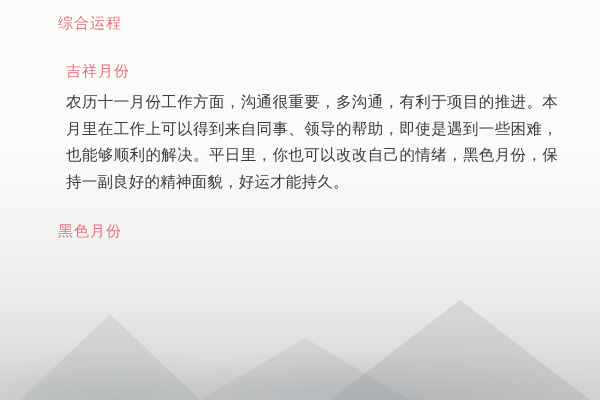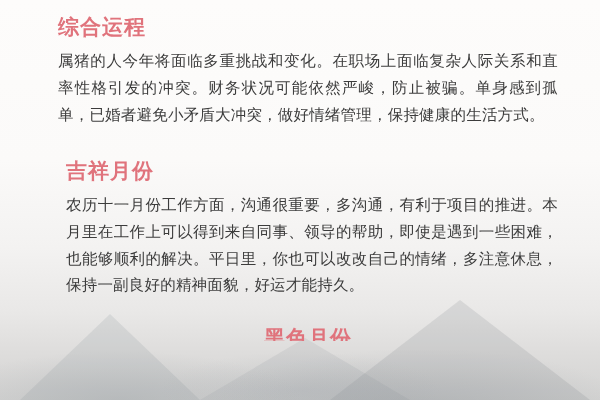--- a/index.html
+++ b/index.html
@@ -67,22 +67,22 @@
   .content {
     position: relative;
     padding: 14px 42px 0 58px;
     box-sizing: border-box;
   }
   .section {
     margin-bottom: 14px;
   }
   .section-title {
     color: #e0737c;
-    font-size: 21px;
-    font-weight: bold;
+    font-size: 15px;
+    font-weight: normal;
     letter-spacing: 1px;
     margin: 0 0 9px 0;
     line-height: 1.2;
   }
   .section-body {
     color: #3c3c3c;
     font-size: 15.5px;
     line-height: 1.72;
     letter-spacing: 0.2px;
     text-align: justify;
@@ -91,46 +91,44 @@
   .section.second {
     margin-top: 30px;
     margin-left: 8px;
   }
   .section.third {
     margin-top: 26px;
   }
   .clipped {
     overflow: hidden;
     height: 16px;
-    text-align: center;
   }
   .clipped .section-title {
     margin-bottom: 0;
   }
 </style>
 </head>
 <body>
 
 <div class="page">
 
   <div class="mountain m1"></div>
   <div class="mountain m3"></div>
   <div class="mountain m2"></div>
   <div class="mist"></div>
 
   <div class="content">
 
     <div class="section first">
       <h2 class="section-title">综合运程</h2>
-      <p class="section-body">属猪的人今年将面临多重挑战和变化。在职场上面临复杂人际关系和直率性格引发的冲突。财务状况可能依然严峻，防止被骗。单身感到孤单，已婚者避免小矛盾大冲突，做好情绪管理，保持健康的生活方式。</p>
     </div>
 
     <div class="section second">
       <h2 class="section-title">吉祥月份</h2>
-      <p class="section-body">农历十一月份工作方面，沟通很重要，多沟通，有利于项目的推进。本月里在工作上可以得到来自同事、领导的帮助，即使是遇到一些困难，也能够顺利的解决。平日里，你也可以改改自己的情绪，多注意休息，保持一副良好的精神面貌，好运才能持久。</p>
+      <p class="section-body">农历十一月份工作方面，沟通很重要，多沟通，有利于项目的推进。本月里在工作上可以得到来自同事、领导的帮助，即使是遇到一些困难，也能够顺利的解决。平日里，你也可以改改自己的情绪，黑色月份，保持一副良好的精神面貌，好运才能持久。</p>
     </div>
 
     <div class="section third clipped">
       <h2 class="section-title">黑色月份</h2>
     </div>
 
   </div>
 </div>
 
 </body></html>

